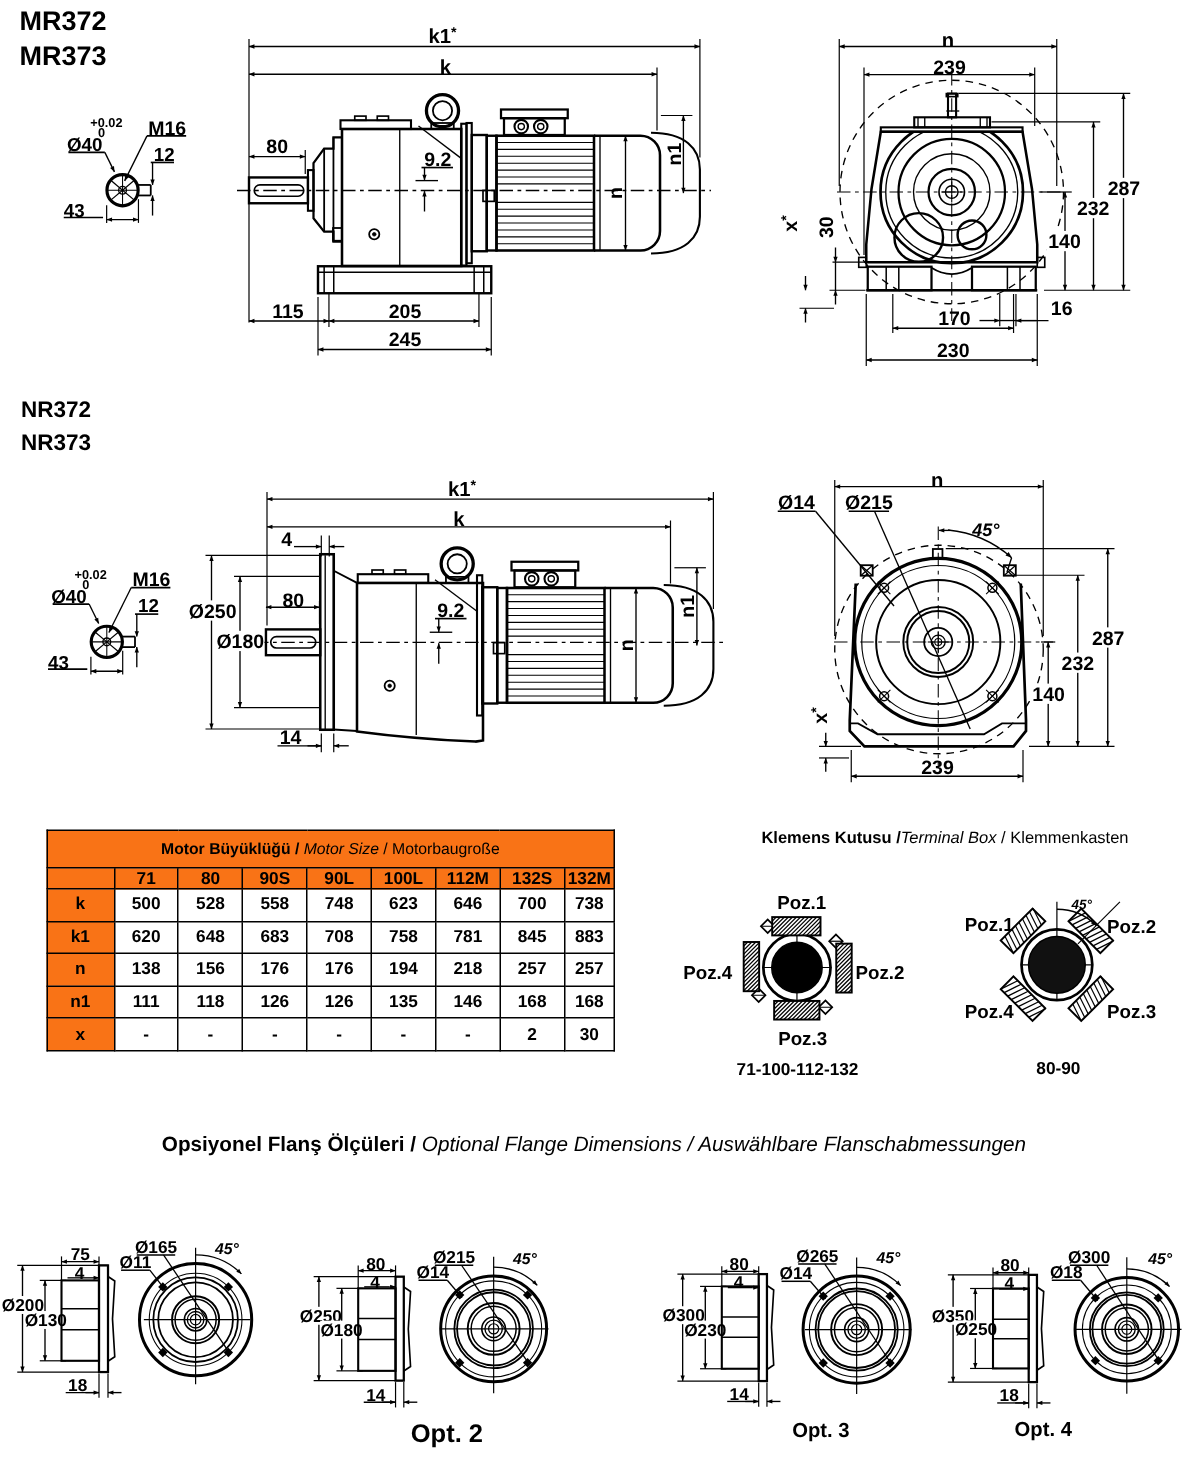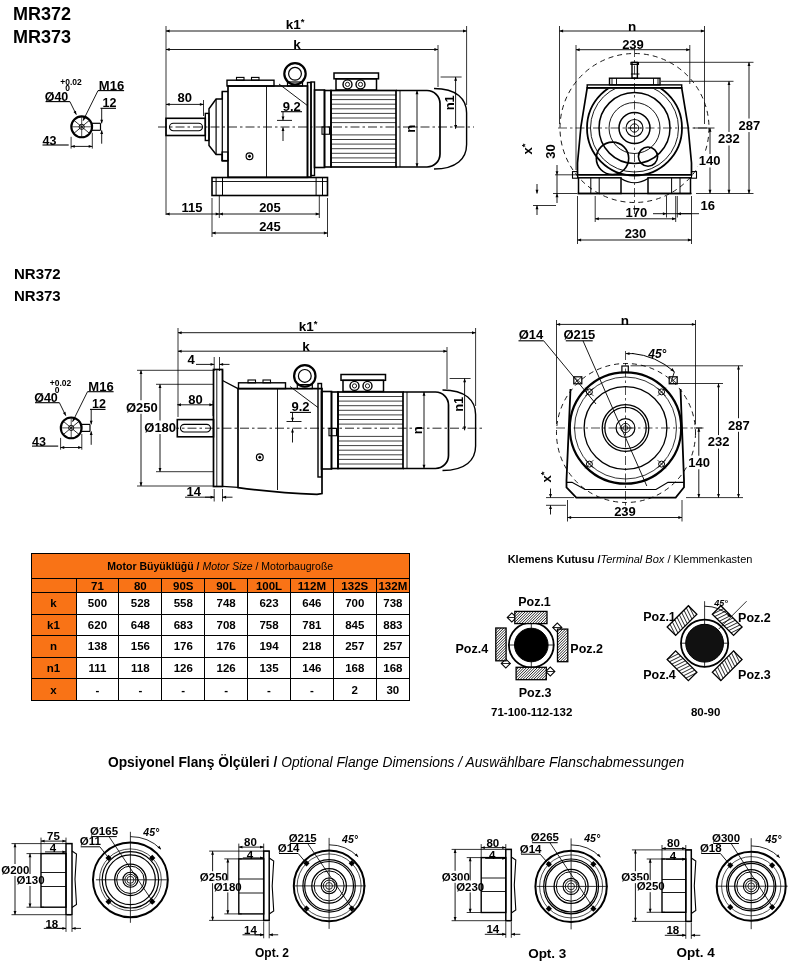--- a/index.html
+++ b/index.html
@@ -918,15 +918,15 @@
             <td>-</td>
             <td>2</td>
             <td>30</td>
           </tr>
 </tbody>
       </table>
     </div>
 <div class="abs" style="left:450px;top:552.8px;width:360px;text-align:center;font-size:11px"><b>Klemens Kutusu /</b><i>Terminal Box</i> / Klemmenkasten</div>
 <div class="abs" style="left:2px;top:754.8px;width:788px;text-align:center;font-size:13.8px"><b>Opsiyonel Flanş Ölçüleri / </b><i>Optional Flange Dimensions / Auswählbare Flanschabmessungen</i></div>
 <div class="abs" style="left:41px;top:996px;width:80px;text-align:right;font-size:17px;font-weight:bold">Opt. 1</div>
-<div class="abs" style="left:255px;top:945.5px;width:80px;text-align:left;font-size:12px;font-weight:bold">Opt. 2</div>
+<div class="abs" style="left:242px;top:945.5px;width:80px;text-align:right;font-size:17px;font-weight:bold">Opt. 2</div>
 <div class="abs" style="left:486.4px;top:946px;width:80px;text-align:right;font-size:13.5px;font-weight:bold">Opt. 3</div>
 <div class="abs" style="left:676.4px;top:944.5px;width:80px;font-size:13.5px;font-weight:bold">Opt. 4</div>
 </div>
 </body></html>

